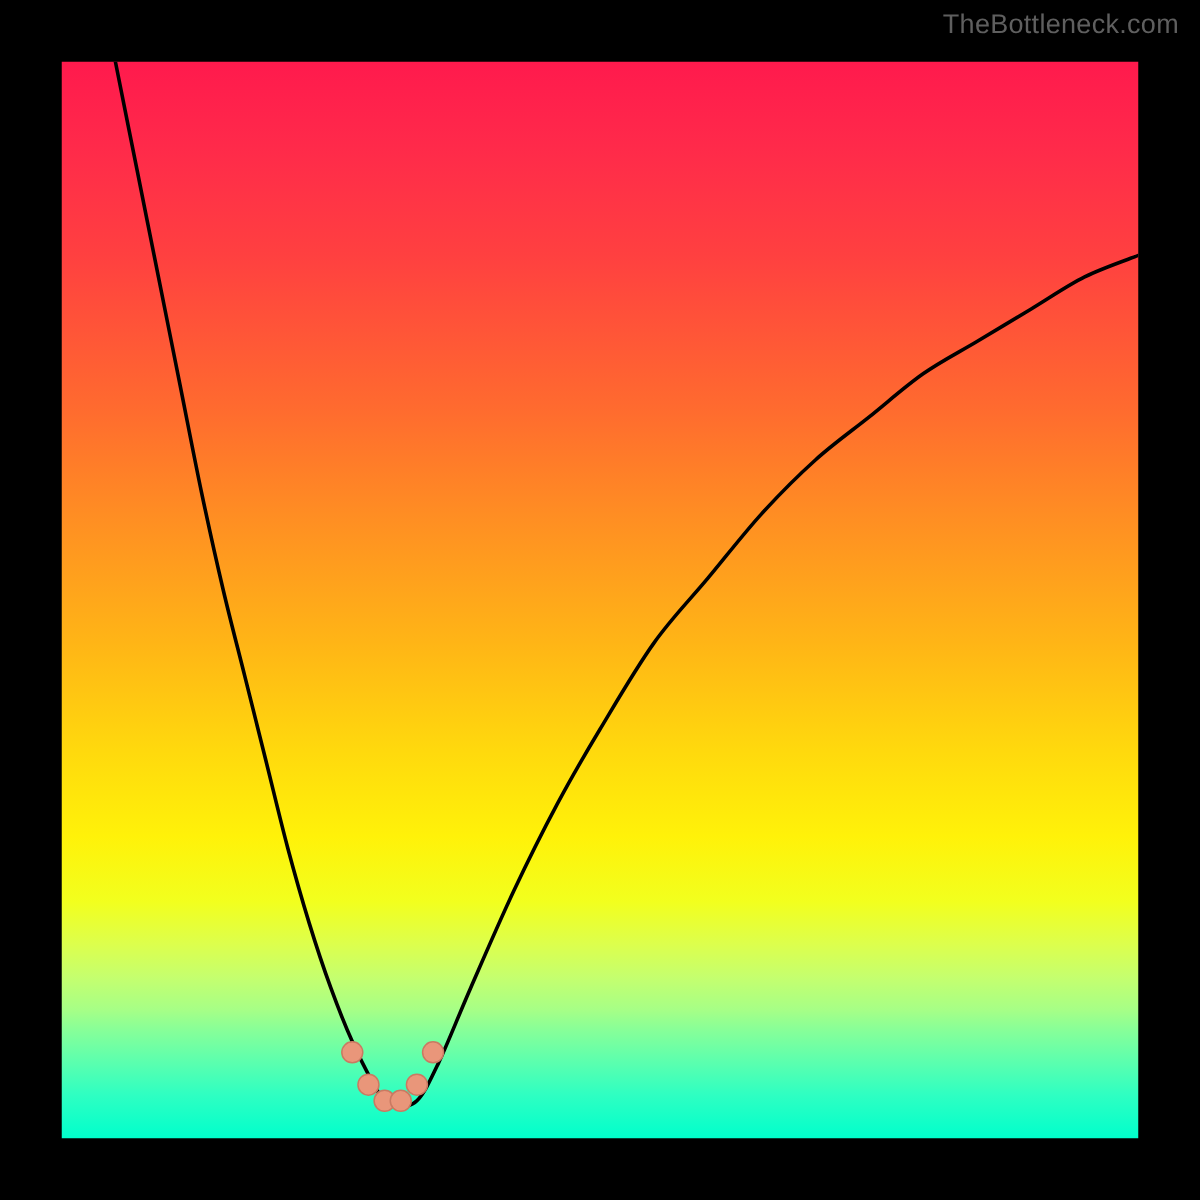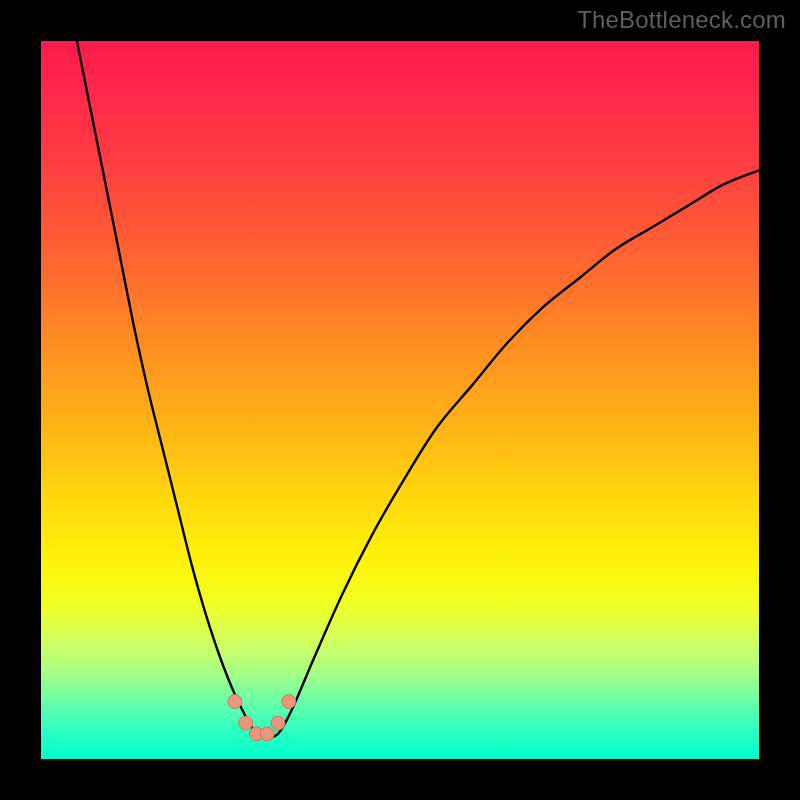--- a/index.html
+++ b/index.html
@@ -46,21 +46,21 @@
       #86ff99 90%,
       #5affaf 93%,
       #2effc2 96%,
       #00ffcc 100%
     );
   }
   .watermark {
     position: absolute;
     top: 6px;
     right: 14px;
-    font-size: 24px;
+    font-size: 18px;
     font-weight: 500;
     color: #5f5f5f;
     text-align: right;
     letter-spacing: 0.2px;
   }
   svg.curve {
     position: absolute;
     inset: 0;
     width: 718px;
     height: 718px;

